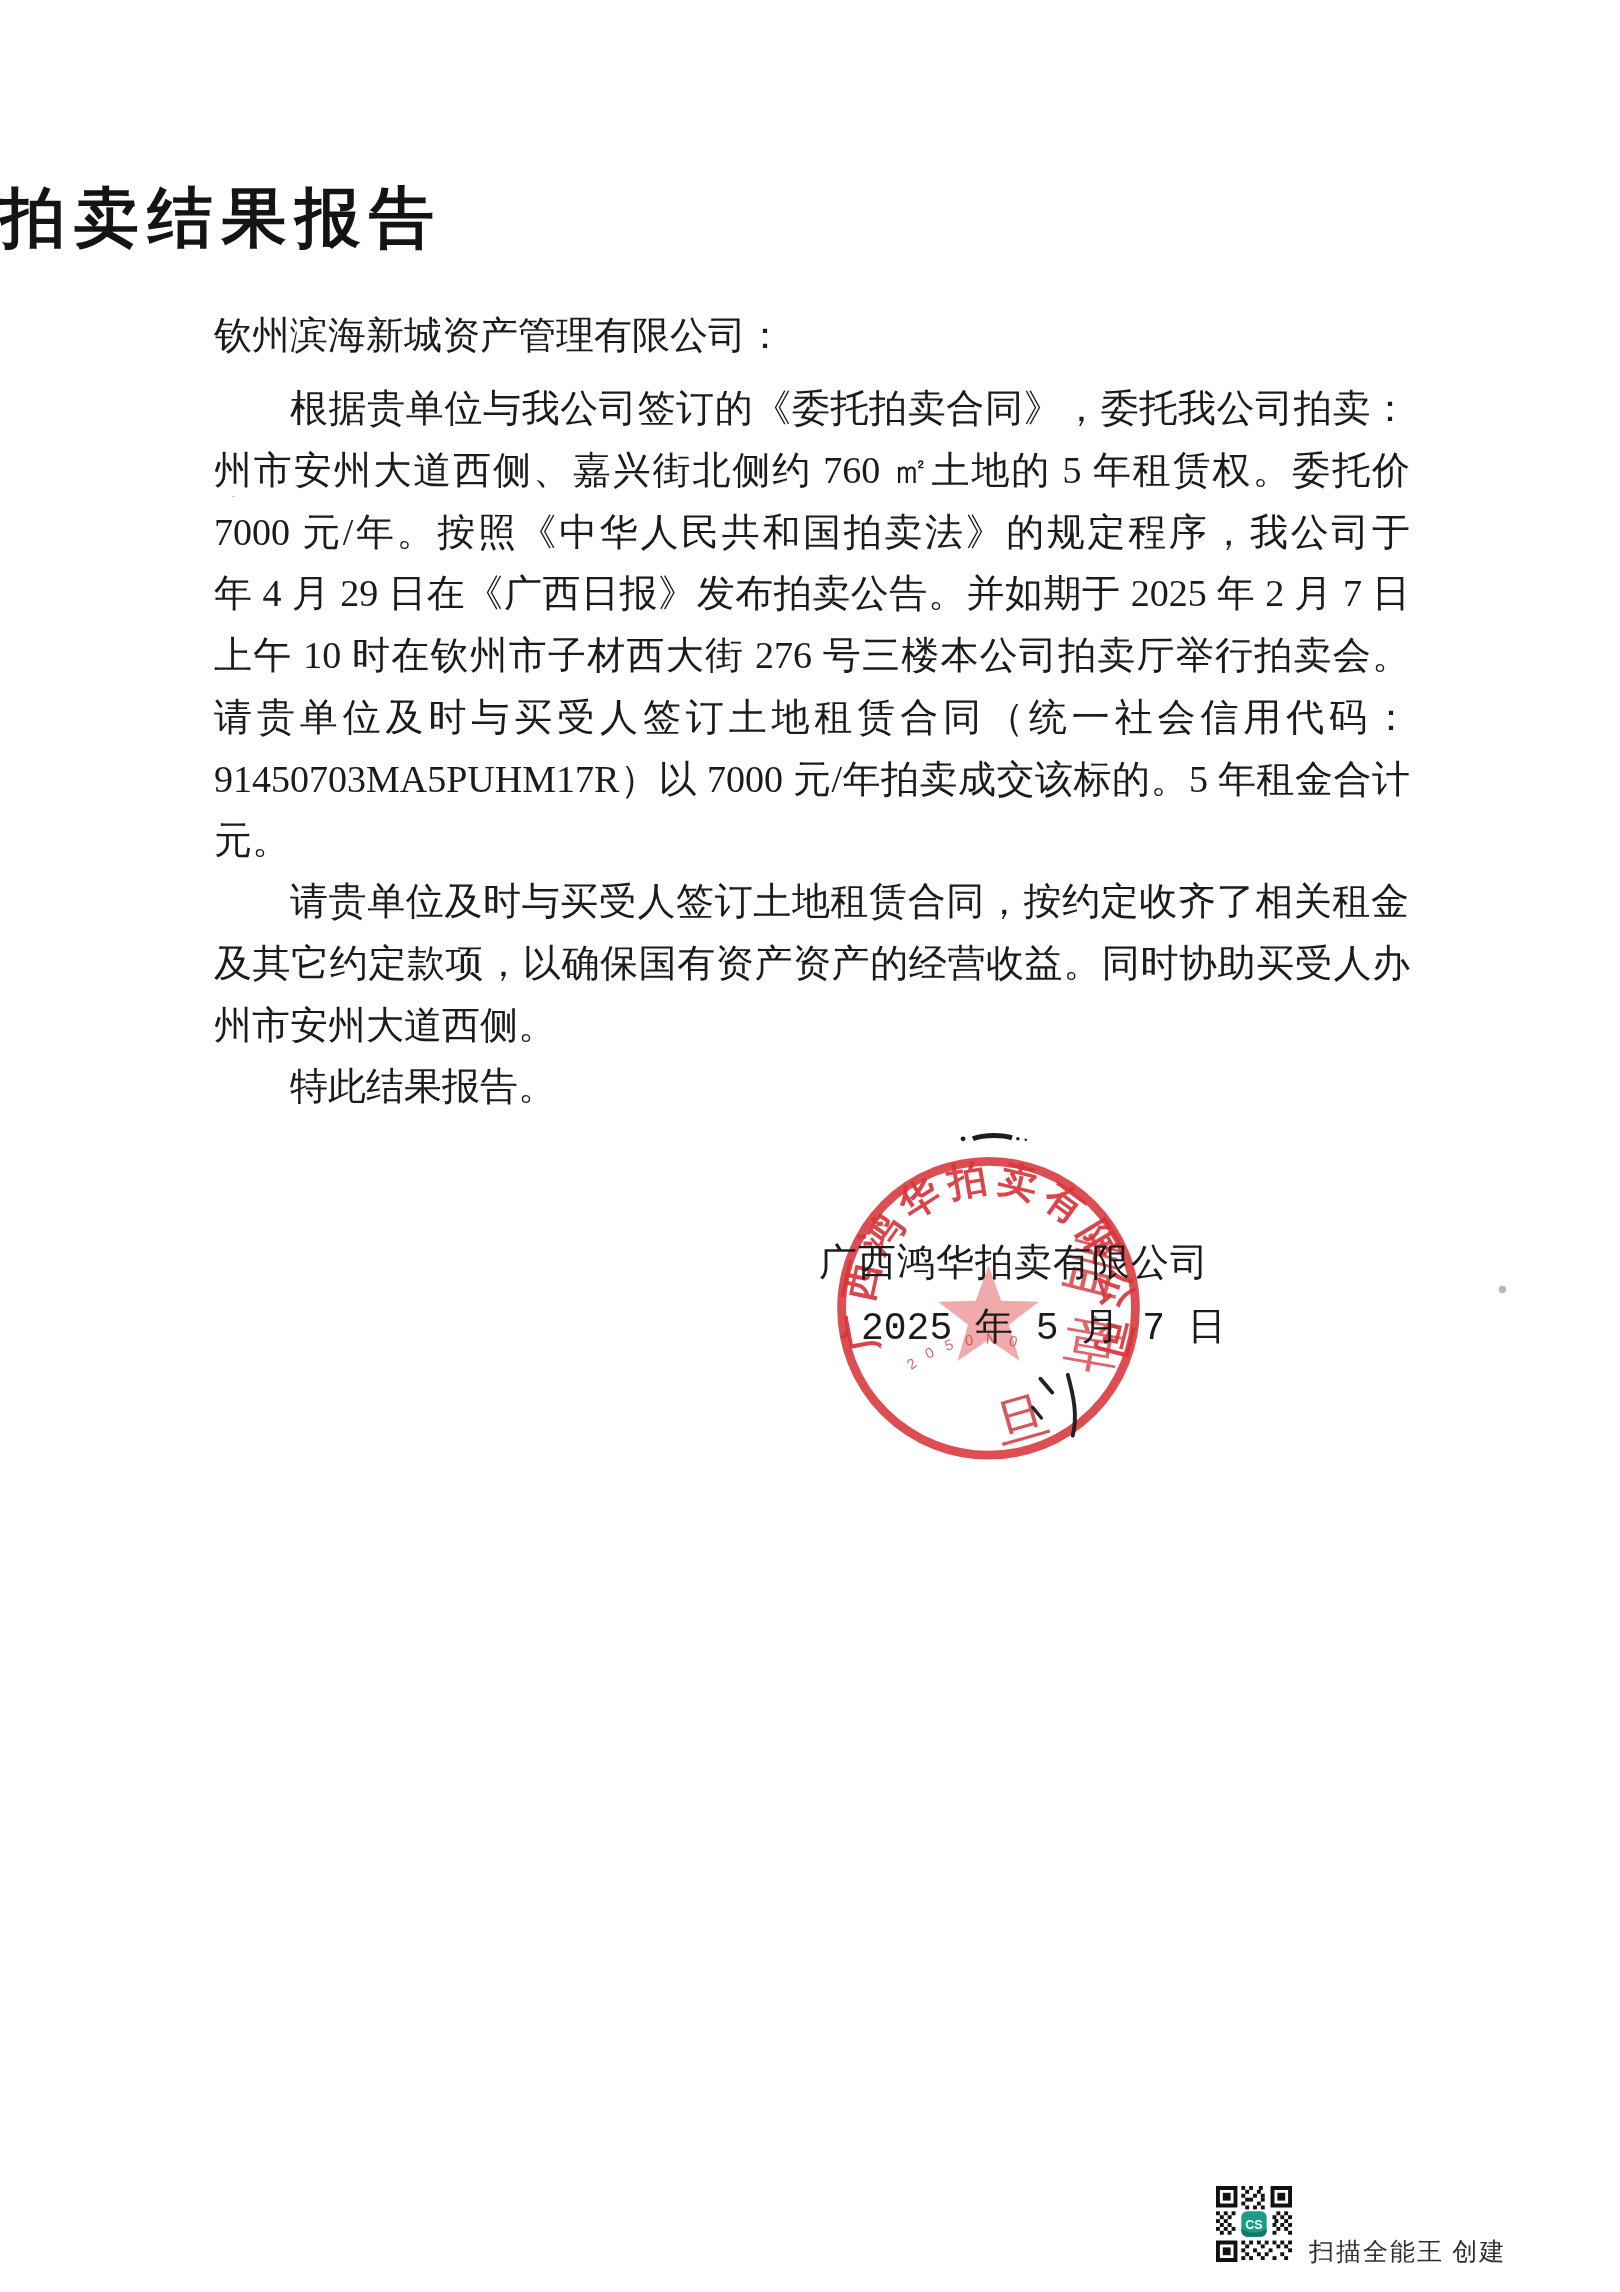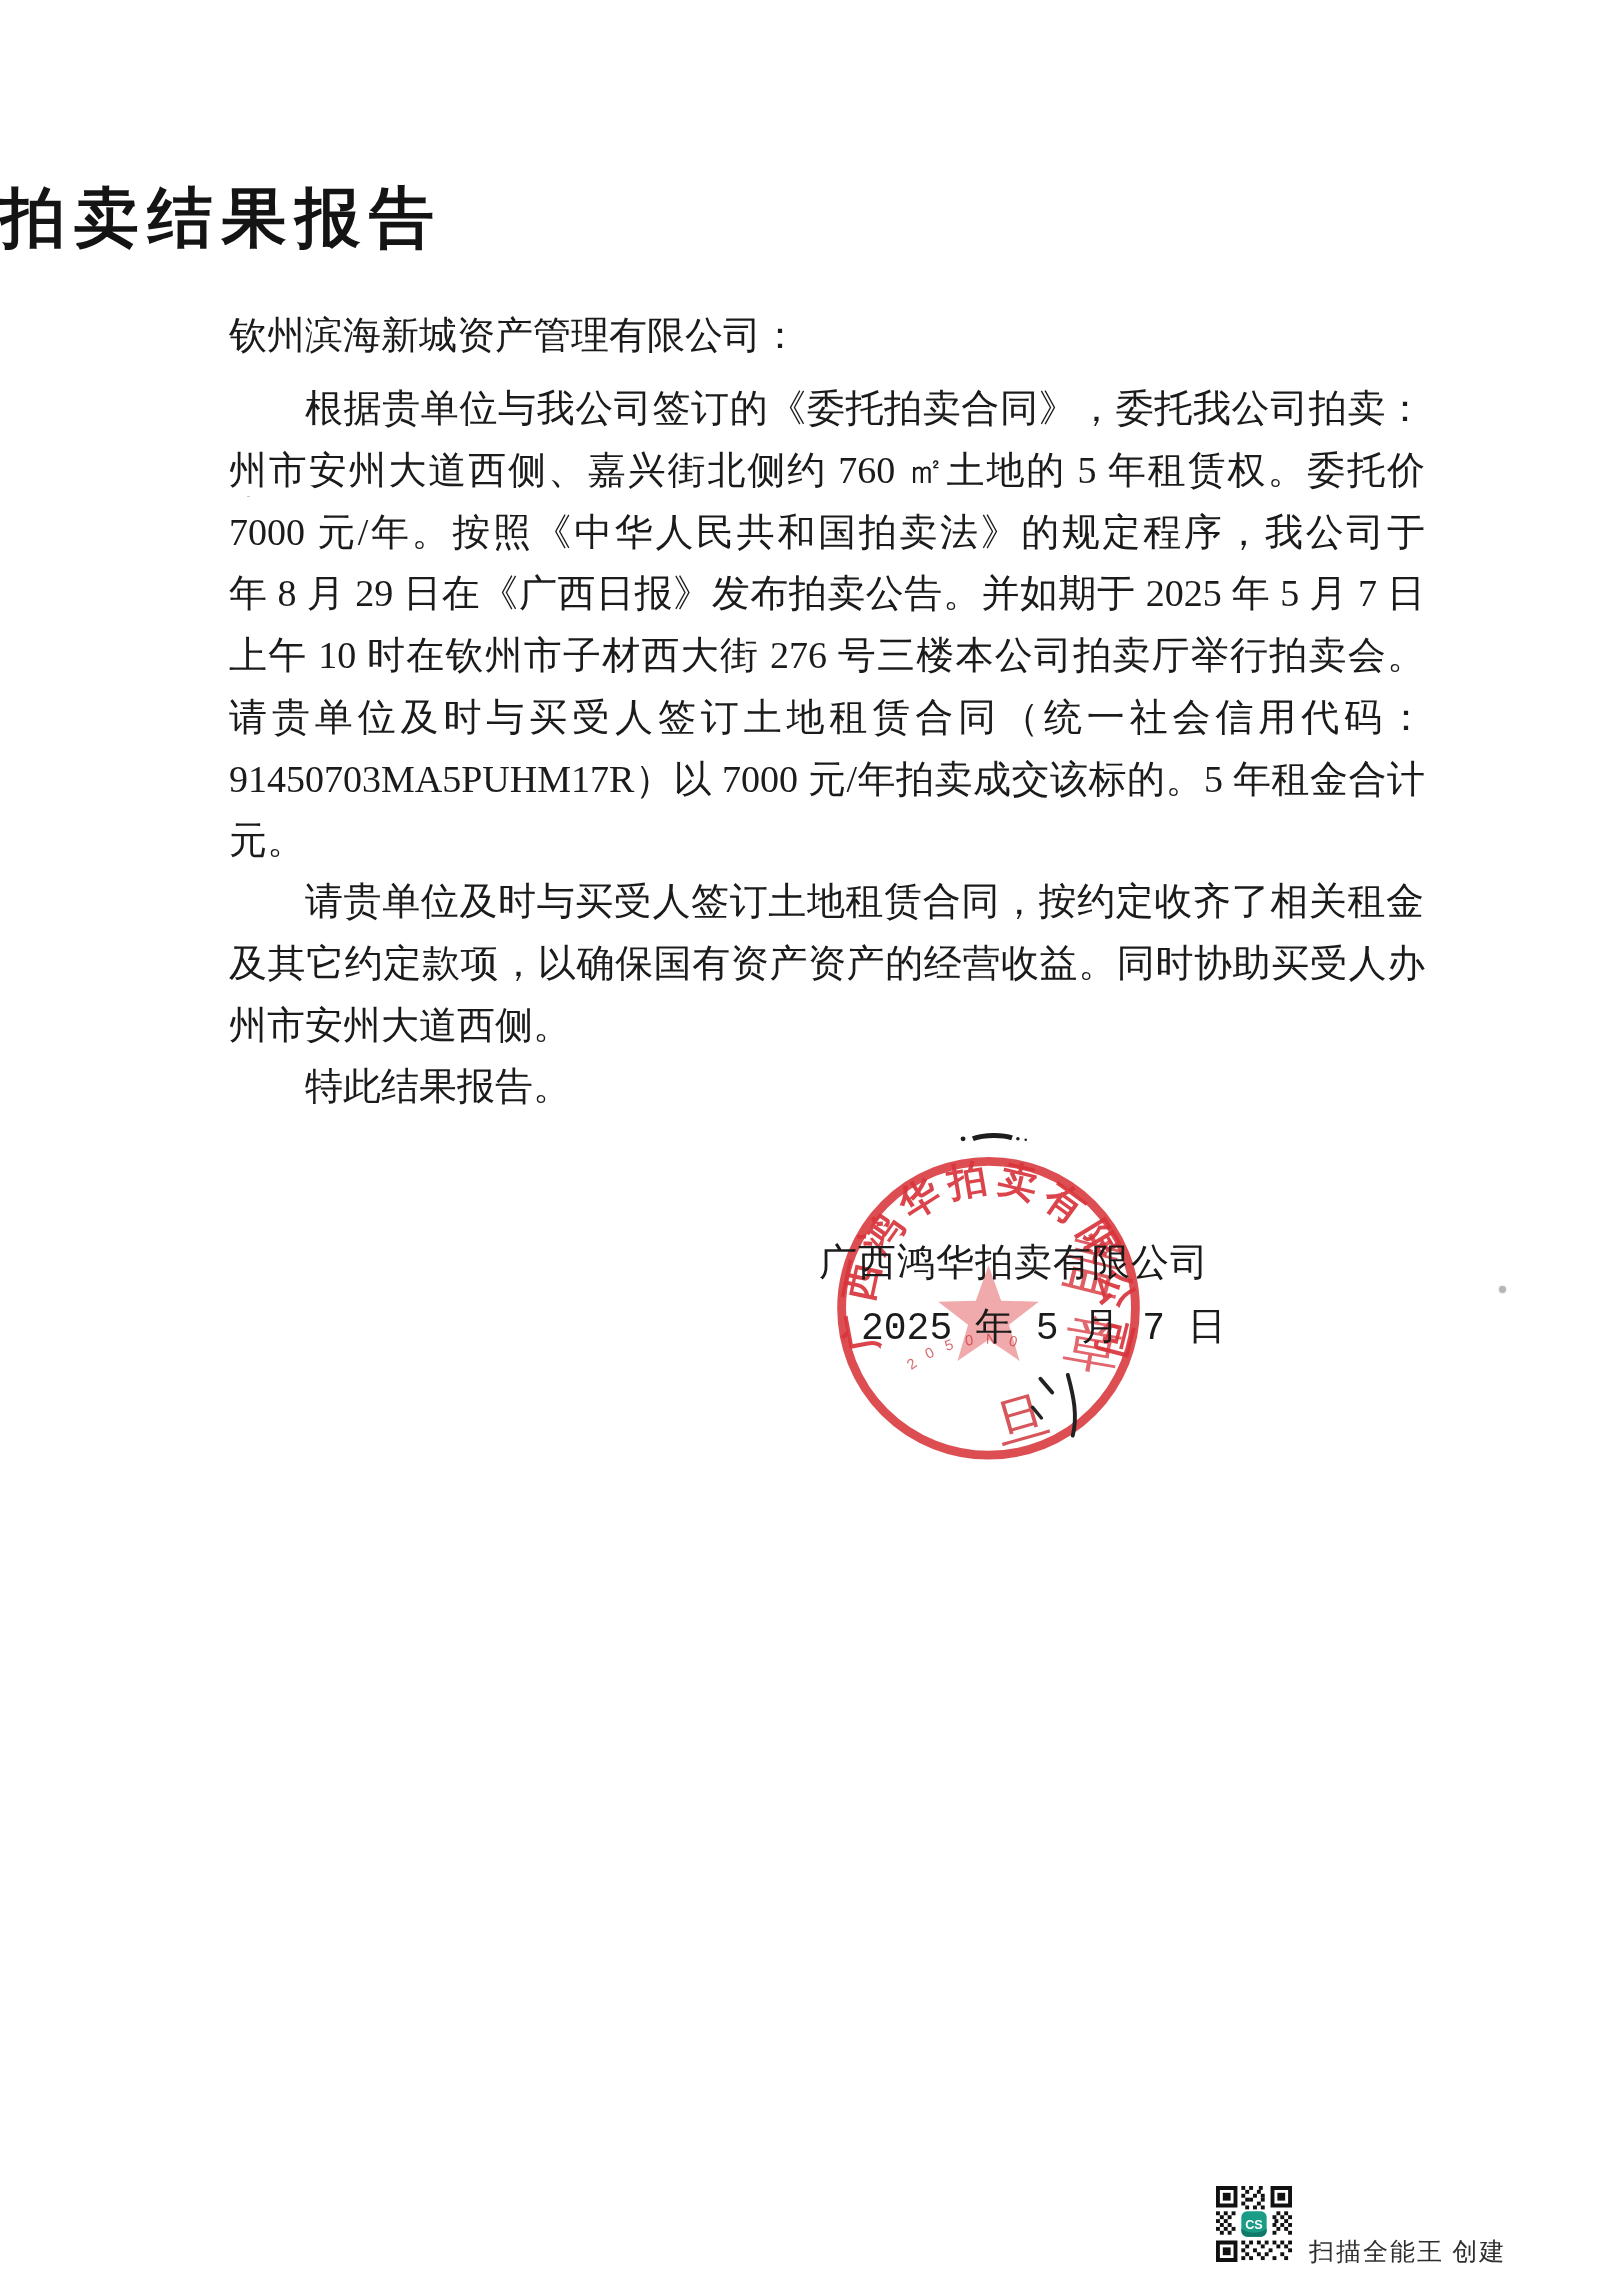--- a/index.html
+++ b/index.html
@@ -6,21 +6,21 @@
   body{
     width:1620px;height:2293px;position:relative;background:#ffffff;overflow:hidden;
     font-family:"Liberation Serif","DejaVu Serif",serif;color:#1b1b1b;
   }
   .title{
     position:absolute;top:174px;left:0;width:1620px;text-align:left;
     font-family:"Liberation Sans","DejaVu Sans",sans-serif;
     font-weight:700;font-size:65px;letter-spacing:8.8px;color:#141414;
   }
   .line{
-    position:absolute;left:229px;width:1196px;height:49px;overflow:hidden;
+    position:absolute;left:214px;width:1196px;height:49px;overflow:hidden;
     font-size:38px;line-height:45px;white-space:nowrap;
   }
   .fill{
     white-space:normal;text-align:justify;text-align-last:justify;
     -moz-text-align-last:justify;text-justify:inter-character;
   }
   .ind{padding-left:76px;width:1119px;}
   .l1{top:313px}.l2{top:386px}.l3{top:448px}.l4{top:510px}.l5{top:571px}
   .l6{top:633px}.l7{top:695px}.l8{top:757px}.l9{top:818px}.l10{top:879px}
   .l11{top:941px}.l12{top:1003px}.l13{top:1064px}
@@ -38,21 +38,21 @@
 </style>
 </head>
 <body>
 
 <div class="title">拍卖结果报告</div>
 
 <div class="line l1">钦州滨海新城资产管理有限公司：</div>
 <div class="line l2 fill ind">根据贵单位与我公司签订的《委托拍卖合同》，委托我公司拍卖：钦</div>
 <div class="line l3 fill">州市安州大道西侧、嘉兴街北侧约 760 ㎡土地的 5 年租赁权。委托价为：</div>
 <div class="line l4 fill">7000 元/年。按照《中华人民共和国拍卖法》的规定程序，我公司于 2025</div>
-<div class="line l5 fill">年 8 月 29 日在《广西日报》发布拍卖公告。并如期于 2025 年 5 月 7 日</div>
+<div class="line l5 fill">年 4 月 29 日在《广西日报》发布拍卖公告。并如期于 2025 年 2 月 7 日</div>
 <div class="line l6 fill">上午 10 时在钦州市子材西大街 276 号三楼本公司拍卖厅举行拍卖会。最</div>
 <div class="line l7 fill">请贵单位及时与买受人签订土地租赁合同（统一社会信用代码：</div>
 <div class="line l8 fill">91450703MA5PUHM17R）以 7000 元/年拍卖成交该标的。5 年租金合计 35000</div>
 <div class="line l9">元。</div>
 <div class="line l10 fill ind">请贵单位及时与买受人签订土地租赁合同，按约定收齐了相关租金</div>
 <div class="line l11 fill">及其它约定款项，以确保国有资产资产的经营收益。同时协助买受人办</div>
 <div class="line l12">州市安州大道西侧。</div>
 <div class="line l13 ind">特此结果报告。</div>
 
 <div class="sig sig-company">广西鸿华拍卖有限公司</div>

